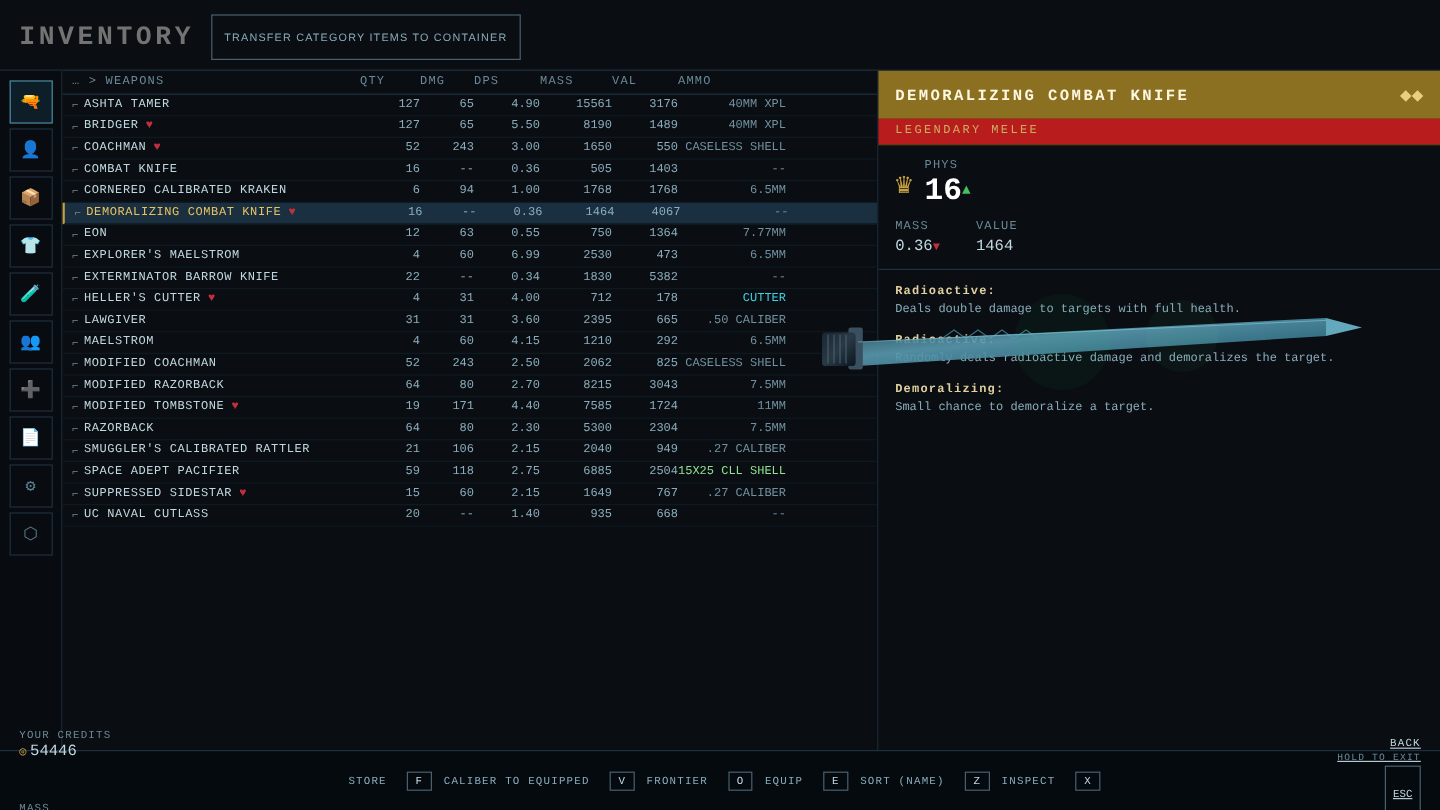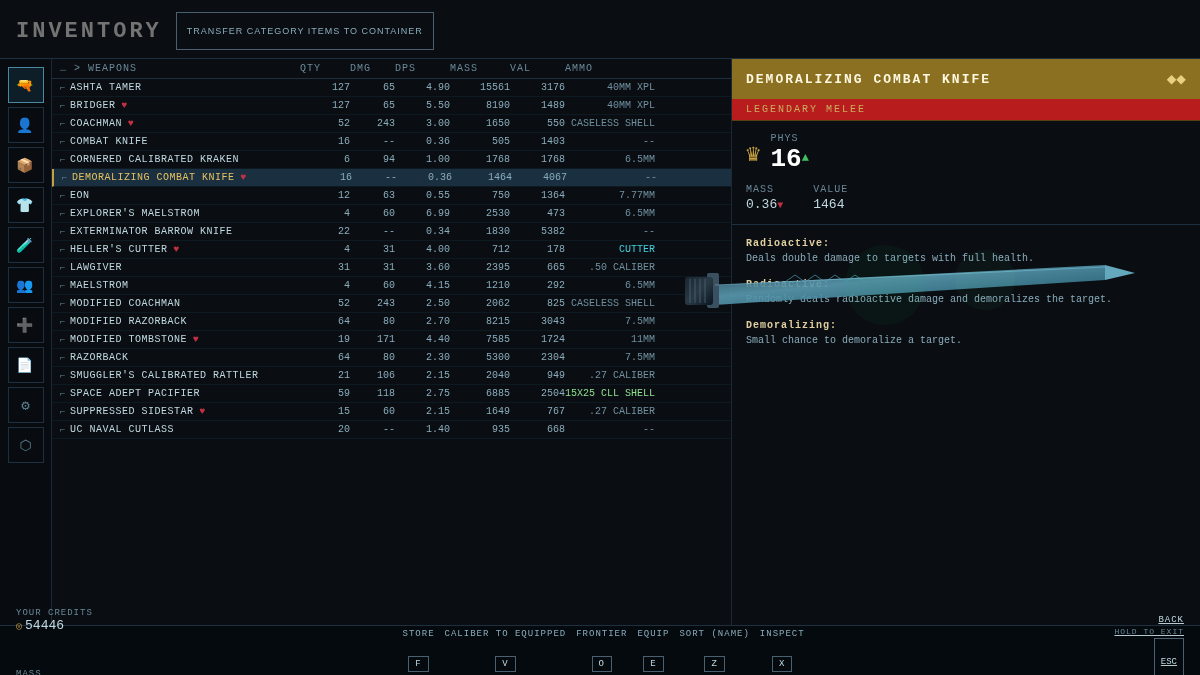--- a/index.html
+++ b/index.html
@@ -229,21 +229,20 @@
       align-items: center;
     }
     .action-btn {
       display: flex;
       align-items: center;
       gap: 17px;
       color: #8aacbc;
       font-size: 9px;
       letter-spacing: 1px;
       cursor: pointer;
-      flex-direction: column;
     }
     .action-btn .key {
       border: 1px solid #4a6070;
       padding: 2px 6px;
       color: #c0d8e0;
       font-size: 9px;
       min-width: 20px;
       text-align: center;
     }
     .back-btn {

